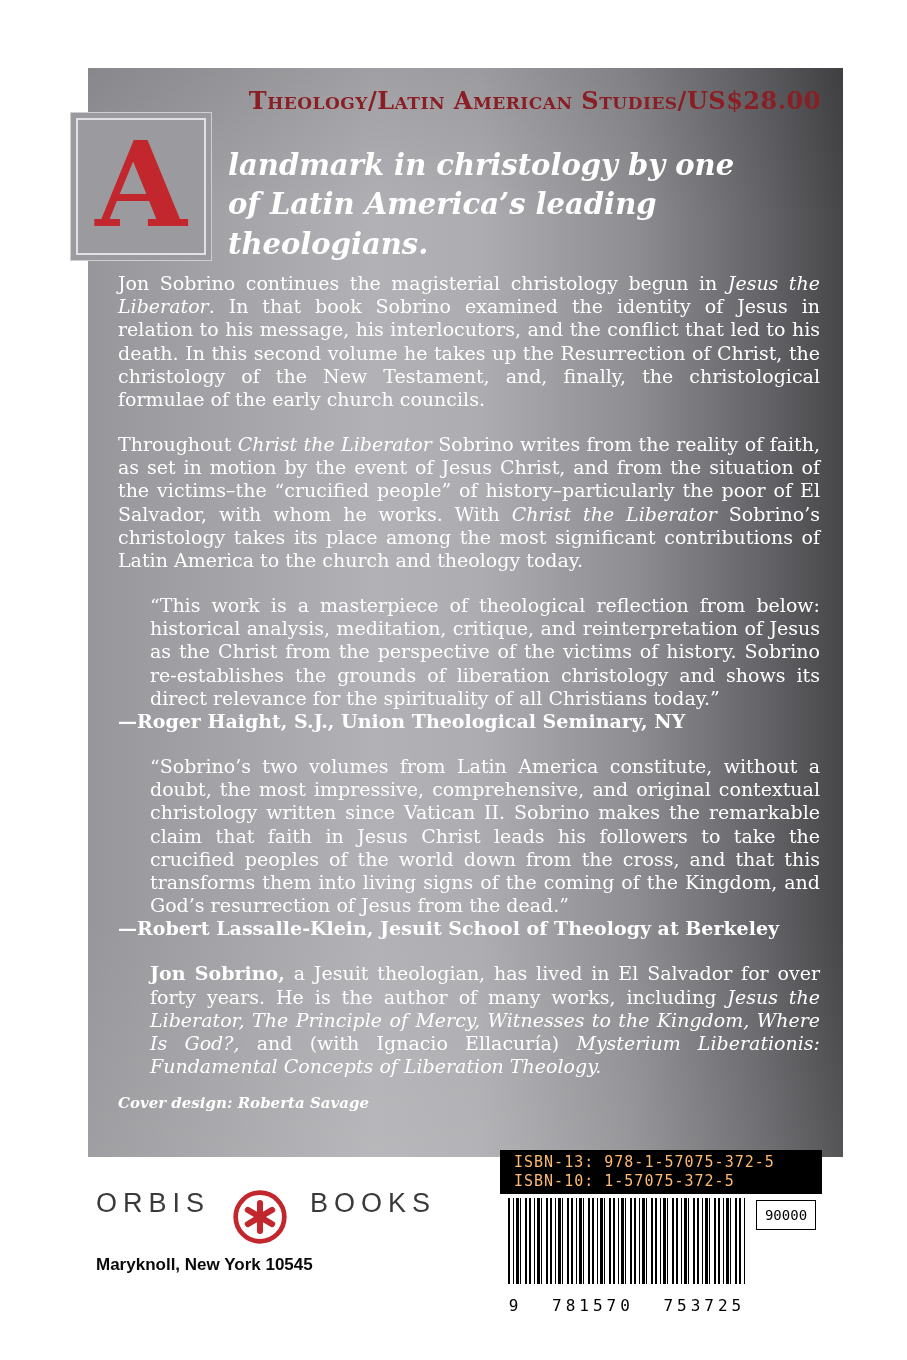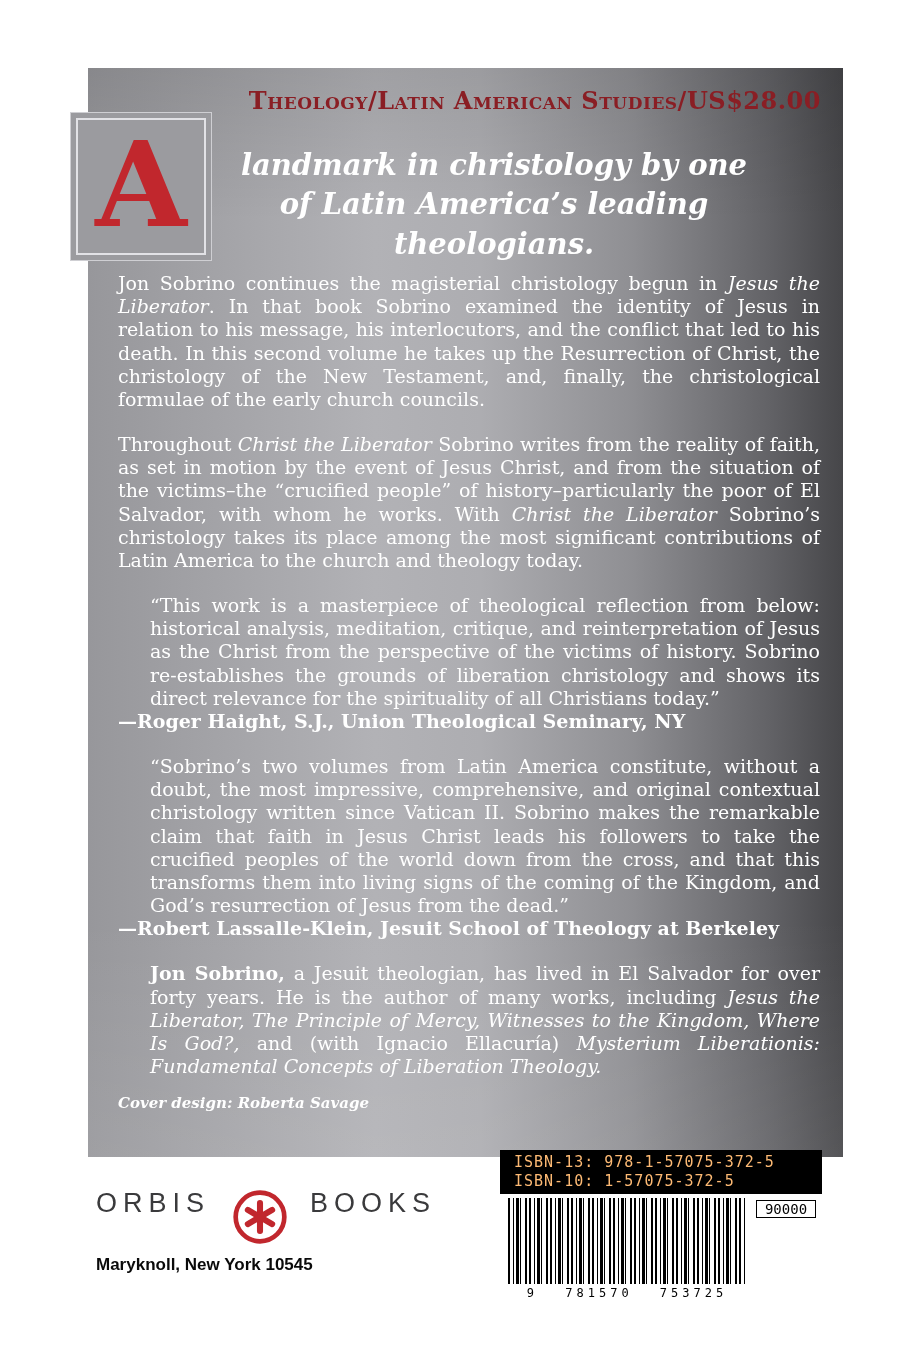--- a/index.html
+++ b/index.html
@@ -65,21 +65,20 @@
   .headline {
     position: absolute;
     left: 140px; top: 78px;
     width: 532px;
     color: var(--cover-text, #ffffff);
     font-family: "DejaVu Serif", serif;
     font-style: italic;
     font-weight: bold;
     font-size: 29px;
     line-height: 1.36;
-    text-align: center;
   }
 
   
   .body-text {
     position: absolute;
     left: 30px; top: 204px;
     width: 702px;
     color: var(--cover-text, #ffffff);
     font-family: "DejaVu Serif", serif;
     font-size: 19px;
@@ -152,37 +151,37 @@
   .bars {
     height: 86px;
     background: repeating-linear-gradient(90deg,
       #000 0px, #000 2px, #fff 2px, #fff 5px,
       #000 5px, #000 6px, #fff 6px, #fff 8px,
       #000 8px, #000 11px, #fff 11px, #fff 12px,
       #000 12px, #000 13px, #fff 13px, #fff 17px,
       #000 17px, #000 19px, #fff 19px, #fff 21px);
   }
   .barcode-digits {
-    margin-top: 2px;
+    margin-top: 12px;
     font-family: "DejaVu Sans Mono", monospace;
-    font-size: 12px;
+    font-size: 16px;
     color: #000;
     letter-spacing: 4px;
     word-spacing: 16px;
     text-align: center;
     white-space: nowrap;
   }
   .barcode-right { width: 60px; padding-top: 2px; }
   .price-box {
     border: 1px solid #000;
     font-family: "DejaVu Sans Mono", monospace;
     font-size: 14px;
     color: #000;
     text-align: center;
-    padding: 0 0;
+    padding: 6px 0;
     background: #fff;
   }
 </style>
 </head>
 <body>
 
 <div class="page">
 
   <div class="cover">
     <div class="category">Theology/Latin American Studies/US$28.00</div>

